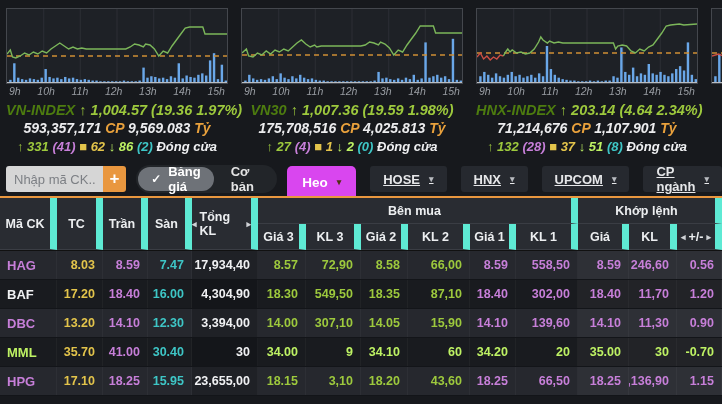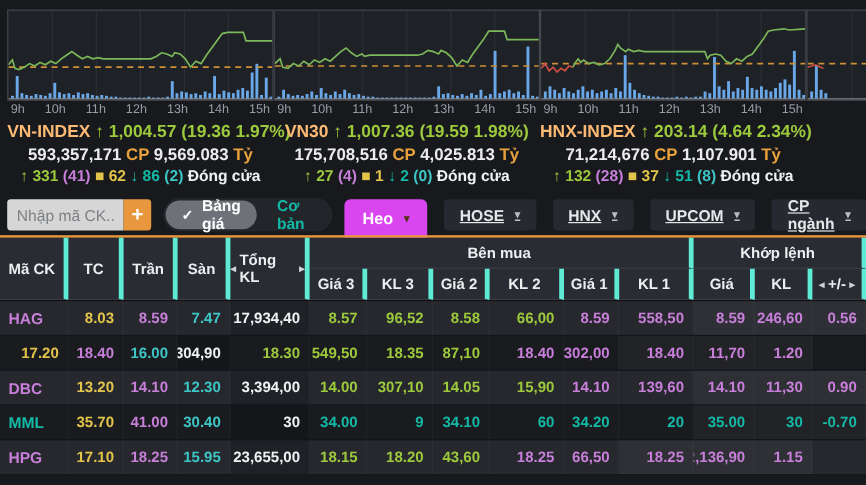--- a/index.html
+++ b/index.html
@@ -4,51 +4,51 @@
 <style>
   * { box-sizing: border-box; margin: 0; padding: 0; }
   html,body { width:722px; height:404px; overflow:hidden; }
   body {
     background:#17191d;
     font-family:"Liberation Sans", sans-serif;
     color:#e8e9eb;
     position:relative;
   }
   
-  .charts-row { display:flex; padding:8px 0 0 6px; height:160px; overflow:hidden; }
+  .charts-row { display:flex; gap:13px; padding:8px 0 0 6px; height:160px; overflow:hidden;font-style:italic; }
   .panel { width:222px; flex:none; }
   .chart-box { height:76px; border:1px solid #44474d; background:#1e2126; }
   .chart-box svg { width:100%; height:100%; display:block; }
   .times { display:flex; justify-content:space-between; padding:1px 3px 0 3px; font-size:10.5px; color:#999da3; height:15px; }
   .times span { flex:none; }
   .idx-line1 { text-align:center; font-size:14.5px; font-weight:700; margin-top:3px; white-space:nowrap; }
   .idx-line2 { text-align:center; font-size:14px; font-weight:700; color:#ececee; margin-top:2px; white-space:nowrap; }
   .idx-line3 { text-align:center; font-size:13px; font-weight:700; margin-top:3px; white-space:nowrap; }
-  .idx-name { color:#fdba74; }
+  .idx-name { color:#4d7c0f; }
   .lbl-orange { color:#e9a13c; }
-  .c-green { color:#9dc93d; } .c-purple { color:#c77fd9; } .c-red { color:#14b8a6; }
+  .c-green { color:#9dc93d; } .c-purple { color:#c77fd9; } .c-red { color:#bef264; }
   .c-yellow { color:#e3c44b; } .c-cyan { color:#3ec6c6; } .c-white { color:#f0f1f3; }
   
   .toolbar { display:flex; align-items:center; height:38px; padding-left:6px; position:relative; }
   .toolbar::after { content:""; position:absolute; left:0; right:0; bottom:0; height:2px; background:#e9973f; }
   .symbol-input { width:97px; height:26px; background:#d6d6d6; border:none; border-radius:3px 0 0 3px; padding:0 8px; font-size:13px; color:#33363b; outline:none; font-family:"Liberation Sans",sans-serif; }
   .symbol-input::placeholder { color:#7c7f84; }
   .add-btn { width:30px; height:26px; background:#e9973f; border:none; border-radius:0 3px 3px 0; color:#fff; font-size:17px; font-weight:700; display:flex; align-items:center; justify-content:center; cursor:pointer; }
   .view-group { display:flex; align-items:center; background:#222529; border-radius:15px; height:28px; margin-left:10px; padding:2px; }
   .pill { display:flex; align-items:center; gap:7px; background:#6e7278; border-radius:12px; height:24px; padding:0 13px; color:#fff; font-size:13px; font-weight:700; cursor:pointer; }
   .pill .check { font-size:12px; }
-  .basic-label { color:#14b8a6; font-size:13px; font-weight:700; padding:0 17px; cursor:pointer; }
+  .basic-label { color:#e5e5e5; font-size:13px; font-weight:700; padding:0 17px; cursor:pointer; }
   .active-tab { margin-left:10px; align-self:flex-end; height:32px; background:#d946ef; border-radius:5px 5px 0 0; display:flex; align-items:center; gap:9px; padding:0 15px; color:#fff; font-size:13.5px; font-weight:700; cursor:pointer; }
   .active-tab .caret { color:#4e3312; font-size:9px; }
   .tab-btn { display:flex; align-items:center; gap:9px; background:#26292f; border-radius:3px; height:26px; padding:0 13px; color:#e6e7e9; font-size:13px; font-weight:700; margin-left:14px; cursor:pointer;text-decoration:underline; }
   .tab-btn .caret { color:#b8bbc0; font-size:9px; }
   
   .ptable { width:722px; }
   .thead { display:grid; grid-template-columns:57px 46px 45px 44px 66px 48px 55px 47px 62px 46px 62px 51px 48px 45px; background:#292c32; font-size:12.5px; font-weight:700; color:#eceef0; border-bottom:1px solid #111; }
-  .th { display:flex; align-items:center; justify-content:center; gap:3px; border-right:4px solid #5eead4; border-bottom:1px solid #3a3d44; height:26px; }
+  .th { display:flex; align-items:center; justify-content:center; gap:3px; border-right:7px solid #5eead4; border-bottom:1px solid #3a3d44; height:26px; }
   .th.full { grid-row:1/3; height:52px; }
   .th .mini-arrow { color:#cfd2d6; font-size:9px; }
   .tbody .trow { display:grid; grid-template-columns:57px 46px 45px 44px 66px 48px 55px 47px 62px 46px 62px 51px 48px 45px; height:29px; border-bottom:1px solid #131519; cursor:pointer; }
   .tbody .trow:nth-child(odd) { background:#26282e; }
   .tbody .trow:nth-child(even) { background:#191b1f; }
   .cell { display:flex; align-items:center; justify-content:flex-end; padding-right:7px; font-size:12.5px; font-weight:700; border-right:1px solid rgba(255,255,255,0.035); overflow:hidden; }
   .cell.col-0 { justify-content:flex-start; padding-left:7px; font-size:13px; }
   .cell.col-4 { background:rgba(0,0,0,0.16); }
   .cell.col-11, .cell.col-12, .cell.col-13 { background:rgba(255,255,255,0.04); }
 </style>
@@ -442,30 +442,31 @@
     </div>
   </div>
   <div class="tbody">
       <div class="trow">
         <div class="cell col-0 c-purple">HAG</div>
         <div class="cell col-1 c-yellow">8.03</div>
         <div class="cell col-2 c-purple">8.59</div>
         <div class="cell col-3 c-cyan">7.47</div>
         <div class="cell col-4 c-white">17,934,40</div>
         <div class="cell col-5 c-green">8.57</div>
-        <div class="cell col-6 c-green">96,52</div>
+        <div class="cell col-6 c-green">72,90</div>
         <div class="cell col-7 c-green">8.58</div>
         <div class="cell col-8 c-green">66,00</div>
         <div class="cell col-9 c-purple">8.59</div>
         <div class="cell col-10 c-purple">558,50</div>
         <div class="cell col-11 c-purple">8.59</div>
         <div class="cell col-12 c-purple">246,60</div>
         <div class="cell col-13 c-purple">0.56</div>
       </div>
       <div class="trow">
+        <div class="cell col-0 c-white">BAF</div>
         <div class="cell col-1 c-yellow">17.20</div>
         <div class="cell col-2 c-purple">18.40</div>
         <div class="cell col-3 c-cyan">16.00</div>
         <div class="cell col-4 c-white">4,304,90</div>
         <div class="cell col-5 c-green">18.30</div>
         <div class="cell col-6 c-green">549,50</div>
         <div class="cell col-7 c-green">18.35</div>
         <div class="cell col-8 c-green">87,10</div>
         <div class="cell col-9 c-purple">18.40</div>
         <div class="cell col-10 c-purple">302,00</div>
@@ -505,20 +506,21 @@
         <div class="cell col-12 c-red">30</div>
         <div class="cell col-13 c-red">-0.70</div>
       </div>
       <div class="trow">
         <div class="cell col-0 c-purple">HPG</div>
         <div class="cell col-1 c-yellow">17.10</div>
         <div class="cell col-2 c-purple">18.25</div>
         <div class="cell col-3 c-cyan">15.95</div>
         <div class="cell col-4 c-white">23,655,00</div>
         <div class="cell col-5 c-green">18.15</div>
+        <div class="cell col-6 c-green">3,10</div>
         <div class="cell col-7 c-green">18.20</div>
         <div class="cell col-8 c-green">43,60</div>
         <div class="cell col-9 c-purple">18.25</div>
         <div class="cell col-10 c-purple">66,50</div>
         <div class="cell col-11 c-purple">18.25</div>
         <div class="cell col-12 c-purple">2,136,90</div>
         <div class="cell col-13 c-purple">1.15</div>
       </div>
     </div>
 </div>

